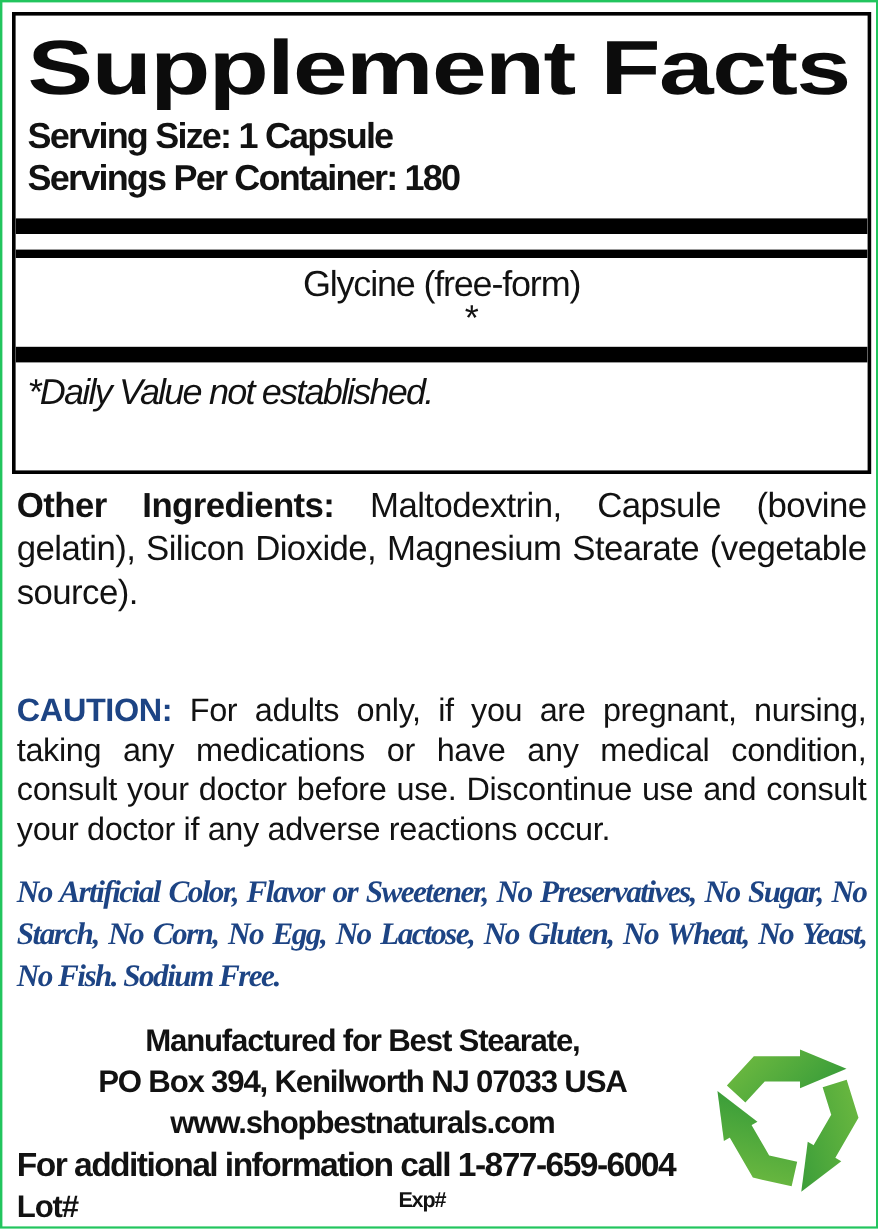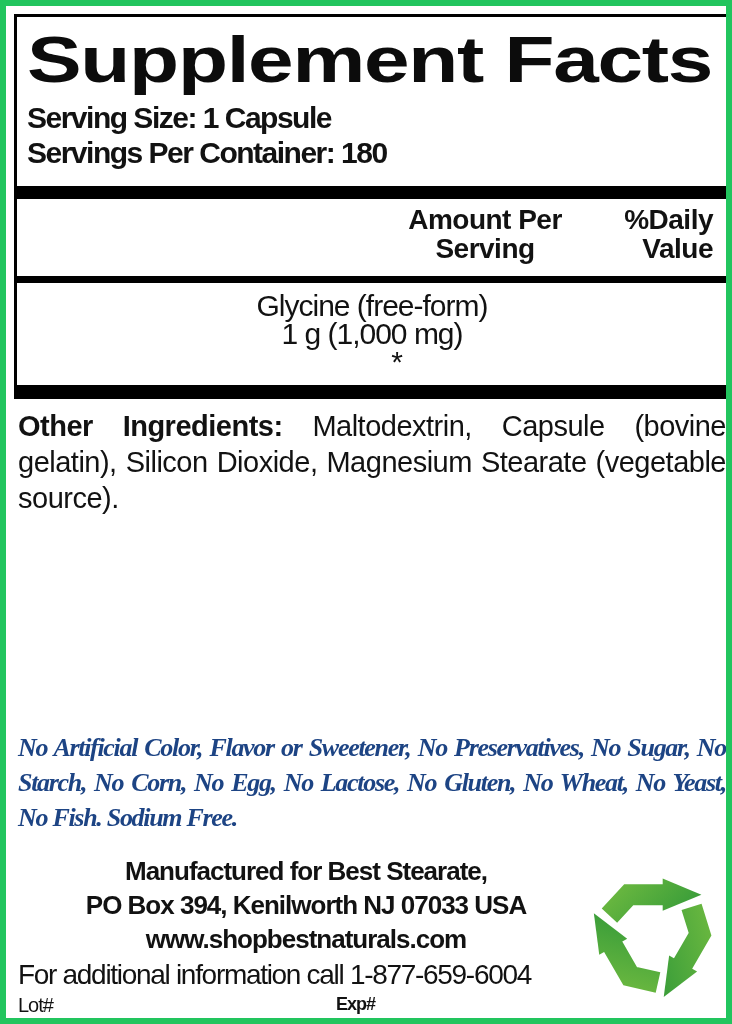--- a/index.html
+++ b/index.html
@@ -1,18 +1,18 @@
 <!DOCTYPE html>
 <html><head>
 <meta charset="utf-8">
 <style>
   html,body{margin:0;padding:0;background:#fff;}
   .page{
     position:relative;width:732px;height:1024px;box-sizing:border-box;
-    background:#fff;border:6px solid #22c55e;overflow:hidden;
+    background:#fff;border:2px solid #22c55e;overflow:hidden;
     font-family:"Liberation Sans", sans-serif;color:#121212;
     -webkit-font-smoothing:antialiased;
   }
   
   .facts-box{
     position:absolute;left:8px;top:8px;width:716px;height:385px;
     box-sizing:border-box;border:3px solid #000;padding:0 10px;overflow:hidden;
   }
   .facts-title{
     margin-top:10px;font-size:64px;line-height:66px;font-weight:800;
@@ -49,67 +49,56 @@
   .caution-label{color:#1d4484;font-weight:700;}
   .claims-para{
     top:724px;font-size:26px;line-height:35px;font-weight:700;font-style:italic;
     letter-spacing:-1.3px;color:#1d4484;font-family:Liberation Serif, serif;
   }
   
   .addr-block{position:absolute;left:0;top:848px;width:600px;text-align:center;}
   .addr-line{font-size:26px;line-height:34px;font-weight:700;letter-spacing:-1px;}
   .phone-line{
     position:absolute;left:12px;top:953px;width:710px;
-    font-size:28px;line-height:32px;font-weight:400;letter-spacing:-1.3px;white-space:nowrap;
+    font-size:28px;line-height:32px;font-weight:700;letter-spacing:-1.3px;white-space:nowrap;
   }
   .lot-row{position:absolute;left:12px;top:988px;width:708px;height:32px;}
-  .lot-label{position:absolute;left:0;top:0;font-size:20px;font-weight:400;letter-spacing:-1px;}
+  .lot-label{position:absolute;left:0;top:0;font-size:26px;font-weight:700;letter-spacing:-1px;}
   .exp-label{position:absolute;left:318px;top:0;font-size:18px;font-weight:700;letter-spacing:-1px;}
   .recycle-wrap{position:absolute;right:2px;top:854px;width:142px;height:150px;}
   .recycle-wrap svg{width:100%;height:100%;}
 </style>
 </head>
 <body>
 
 <div class="page">
 
   <div class="facts-box">
     <div class="facts-title">Supplement Facts</div>
     <div class="serving-line first">Serving Size: 1 Capsule</div>
     <div class="serving-line second">Servings Per Container: 180</div>
 
     <div class="bar bar-thick bar-1"></div>
 
-    <div class="hdr-row">
-      <div class="hdr-name"></div>
-      <div class="col-amount">
-        <div>Amount Per</div>
-        <div>Serving</div>
-      </div>
-      <div class="col-dv">
-        <div>%Daily</div>
-        <div>Value</div>
-      </div>
-    </div>
 
     <div class="bar bar-med bar-hdr"></div>
 
     <div class="data-row">
       <div class="cell cell-name">Glycine (free-form)</div>
-      <div class="cell cell-amount">1 g (1,000 mg)</div>
       <div class="cell cell-dv">*</div>
     </div>
 
     <div class="bar bar-thick bar-2"></div>
 
     <div class="footnote">*Daily Value not established.</div>
   </div>
 
   <p class="para other-para"><b>Other Ingredients:</b><span> Maltodextrin, Capsule (bovine gelatin), Silicon Dioxide, Magnesium Stearate (vegetable source).</span></p>
 
+  <p class="para caution-para"><span class="caution-label">CAUTION:</span><span> For adults only, if you are pregnant, nursing, taking any medications or have any medical condition, consult your doctor before use. Discontinue use and consult your doctor if any adverse reactions occur.</span></p>
 
   <p class="para claims-para">No Artificial Color, Flavor or Sweetener, No Preservatives, No Sugar, No Starch, No Corn, No Egg, No Lactose, No Gluten, No Wheat, No Yeast, No Fish. Sodium Free.</p>
 
   <div class="addr-block">
     <div class="addr-line">Manufactured for Best Stearate,</div>
     <div class="addr-line">PO Box 394, Kenilworth NJ 07033 USA</div>
     <div class="addr-line">www.shopbestnaturals.com</div>
   </div>
 
   <div class="phone-line">For additional information call 1-877-659-6004</div>

